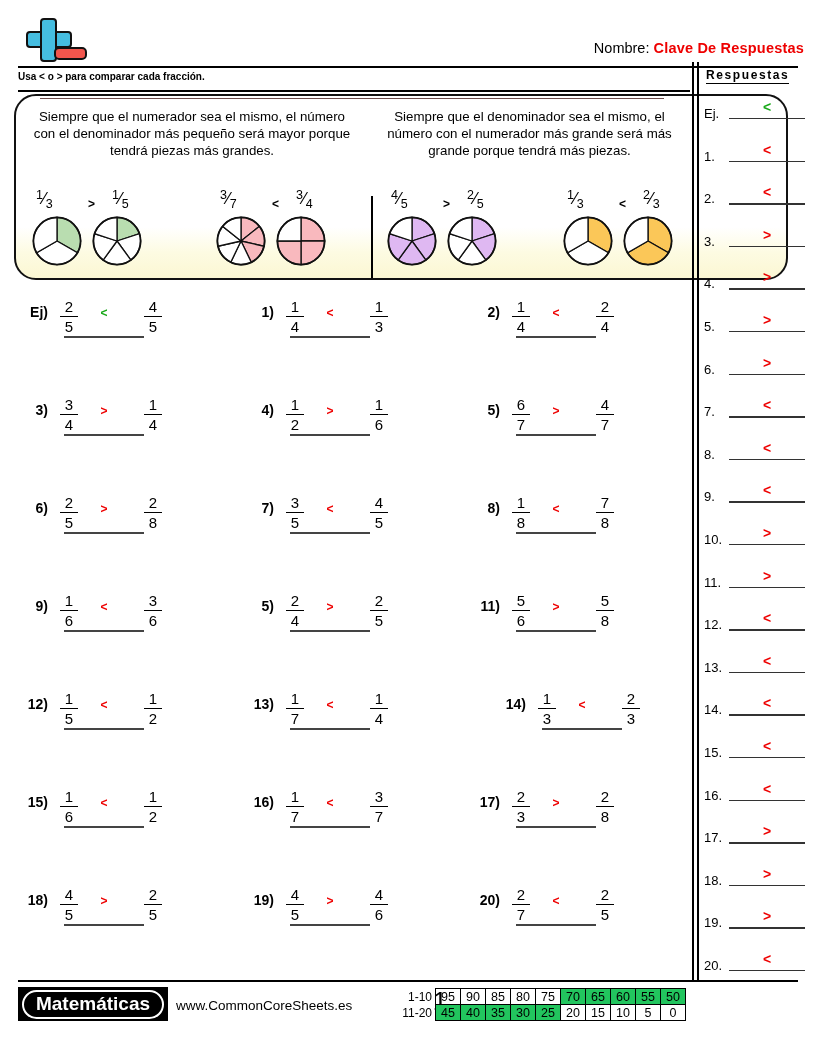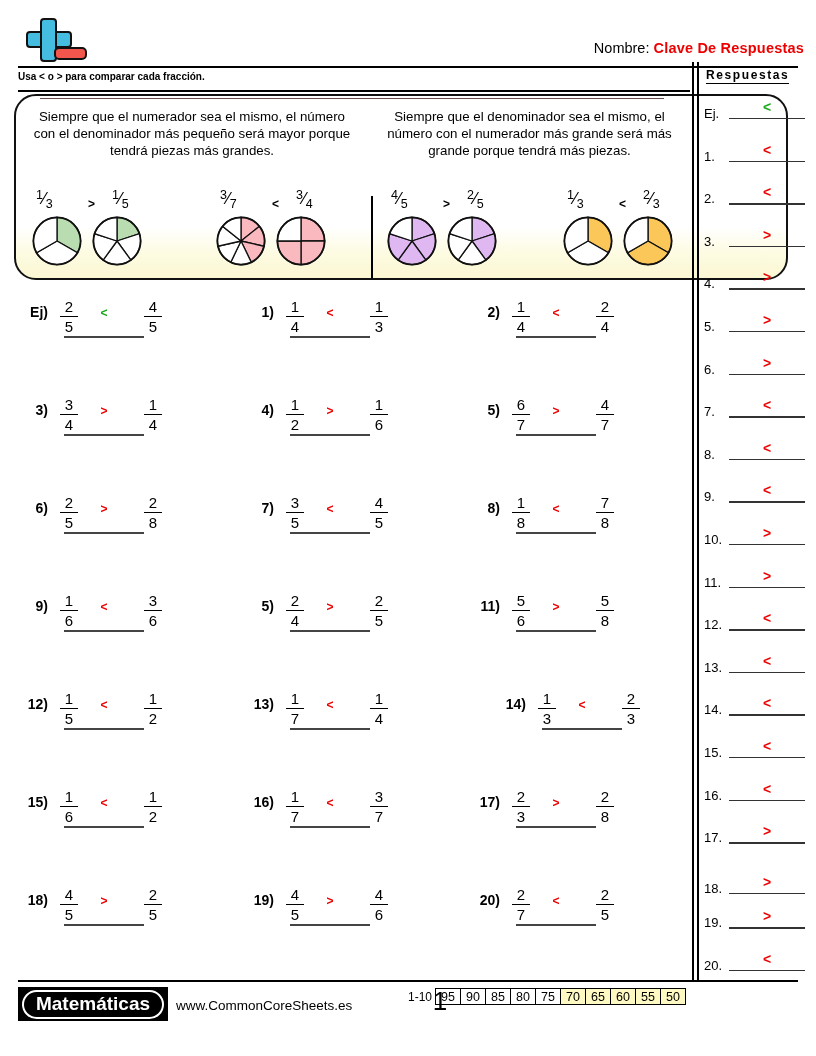--- a/index.html
+++ b/index.html
@@ -320,21 +320,21 @@
     text-align: center;
     padding: 0 1px;
   }
   #scorebox td.rowlbl {
     border: none;
     width: auto;
     text-align: right;
     padding-right: 3px;
     font-size: 12px;
   }
-  #scorebox td.hl { background: #fef9c3; }
+  #scorebox td.hl { background: #22c55e; }
 </style>
 </head>
 <body>
 
 <div id="header">
   <div id="logo">
     <div class="plus-h"></div>
     <div class="plus-v"></div>
     <div class="minus"></div>
   </div>
@@ -871,21 +871,21 @@
     <div class="ansrow" style="top: 717.6px;">
       <div class="lbl">16.</div>
       <div class="val">&lt;</div>
       <div class="line"></div>
     </div>
     <div class="ansrow" style="top: 760.2px;">
       <div class="lbl">17.</div>
       <div class="val">&gt;</div>
       <div class="line"></div>
     </div>
-    <div class="ansrow" style="top: 802.8px; margin-top: 8px;">
+    <div class="ansrow" style="top: 802.8px;">
       <div class="lbl">18.</div>
       <div class="val">&gt;</div>
       <div class="line"></div>
     </div>
     <div class="ansrow" style="top: 845.4px;">
       <div class="lbl">19.</div>
       <div class="val">&gt;</div>
       <div class="line"></div>
     </div>
     <div class="ansrow" style="top: 888px;">
@@ -911,16 +911,29 @@
             <td>90</td>
             <td>85</td>
             <td>80</td>
             <td>75</td>
             <td class="hl">70</td>
             <td class="hl">65</td>
             <td class="hl">60</td>
             <td class="hl">55</td>
             <td class="hl">50</td>
           </tr>
+          <tr>
+            <td class="rowlbl">11-20</td>
+            <td class="hl">45</td>
+            <td class="hl">40</td>
+            <td class="hl">35</td>
+            <td class="hl">30</td>
+            <td class="hl">25</td>
+            <td>20</td>
+            <td>15</td>
+            <td>10</td>
+            <td>5</td>
+            <td>0</td>
+          </tr>
         </tbody>
       </table>
   </div>
 </div>
 
 </body></html>

